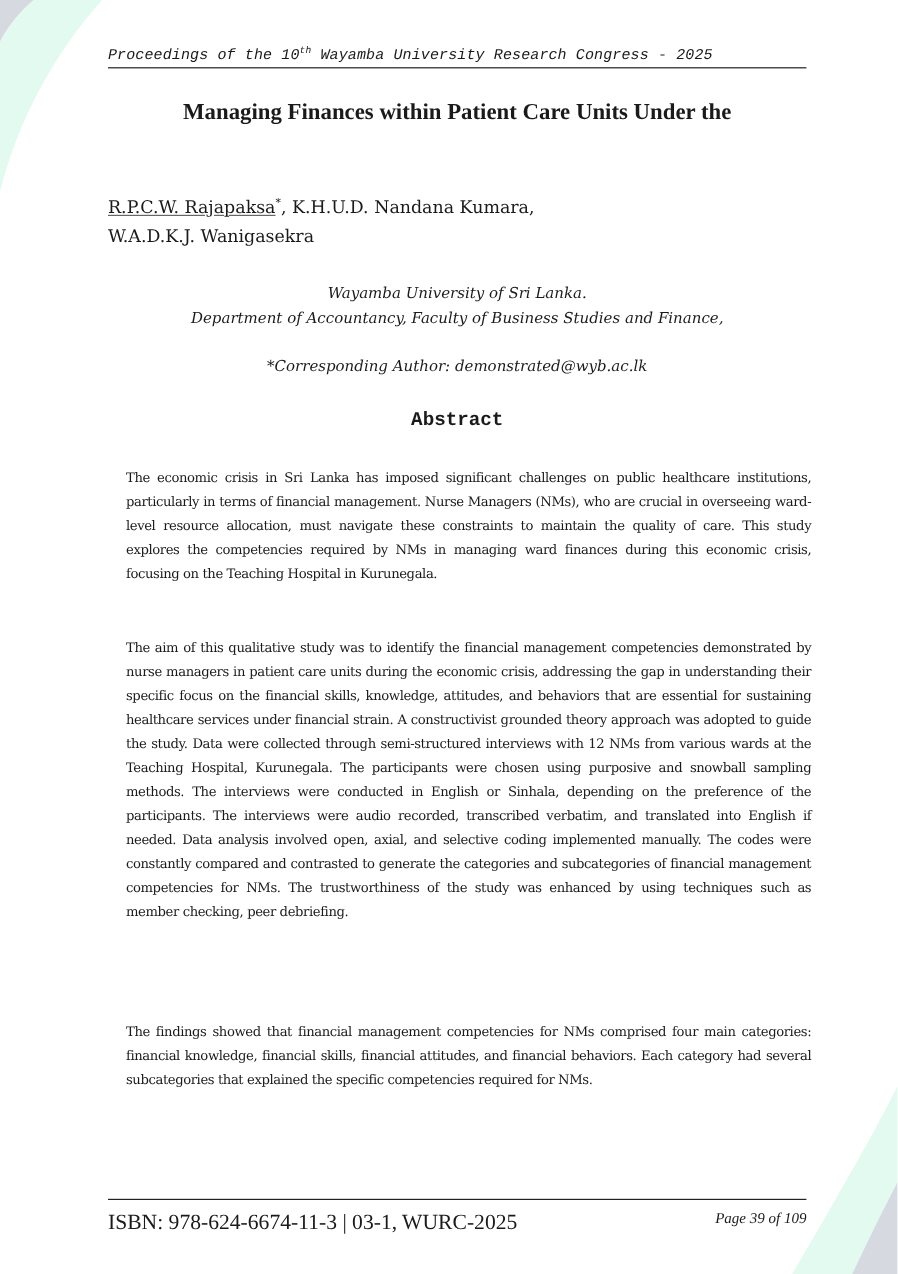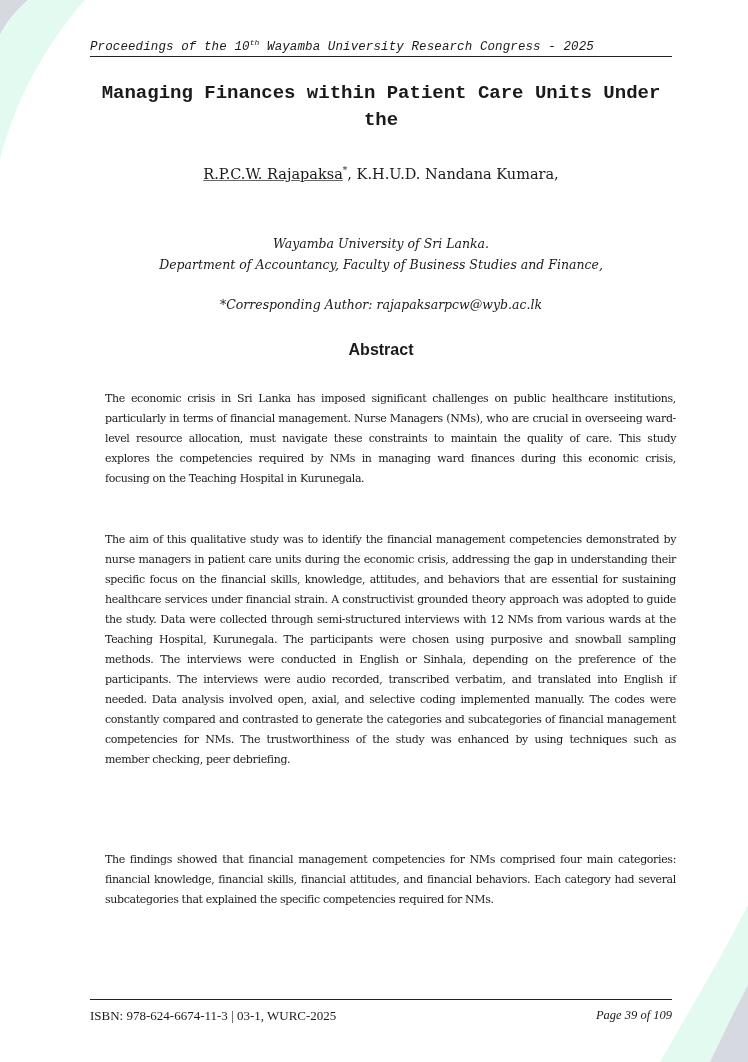--- a/index.html
+++ b/index.html
@@ -4,39 +4,39 @@
   <style>
     html, body { margin: 0; padding: 0; background: #ffffff; }
     body { width: 748px; height: 1062px; position: relative; overflow: hidden;
       font-family: "DejaVu Serif", "Liberation Serif", serif; color: #1a1a1a; }
     .deco { position: absolute; left: 0; top: 0; width: 748px; height: 1062px; pointer-events: none; }
     .header { position: absolute; left: 90px; top: 38px; width: 582px; height: 18px;
       border-bottom: 1.5px solid #222; font-family: Liberation Mono, monospace; font-style: italic;
       font-size: 12.5px; letter-spacing: 0.1px; }
     .header sup { font-size: 8px; }
     .title { position: absolute; left: 90px; top: 80px; width: 582px; text-align: center;
-      font-family: Liberation Mono, monospace; font-weight: bold; font-size: 19px; line-height: 27px; }
-    .authors { position: absolute; left: 90px; top: 158px; width: 582px; text-align: center;
+      font-family: Liberation Serif, serif; font-weight: bold; font-size: 19px; line-height: 27px; }
+    .authors { position: absolute; left: 90px; top: 158px; width: 582px; text-align: left;
       font-family: "DejaVu Serif", serif; font-size: 14.5px; line-height: 24px; }
     .authors .main { text-decoration: underline; text-decoration-color: #666; }
     .authors sup { font-size: 9px; }
     .affil { position: absolute; left: 90px; top: 233px; width: 582px; text-align: center;
       font-family: "DejaVu Serif", serif; font-style: italic; font-size: 12.5px; line-height: 21px; }
     .corr { position: absolute; left: 90px; top: 297px; width: 582px; text-align: center;
       font-family: "DejaVu Serif", serif; font-style: italic; font-size: 12.5px; }
     .abs-head { position: absolute; left: 90px; top: 341px; width: 582px; text-align: center;
-      font-family: Liberation Sans, sans-serif; font-weight: bold; font-size: 16px; }
+      font-family: Liberation Mono, monospace; font-weight: bold; font-size: 16px; }
     .body { position: absolute; left: 105px; width: 571px; text-align: justify;
       font-family: "DejaVu Serif", serif; font-size: 11px; line-height: 20px; letter-spacing: -0.35px; }
     .p1 { top: 389px; }
     .p2 { top: 530px; }
     .p3 { top: 850px; }
     .footer-rule { position: absolute; left: 90px; top: 999px; width: 582px; height: 0; border-top: 1.5px solid #222; }
     .footer-left { position: absolute; left: 90px; top: 1008px; font-family: "Liberation Serif", serif;
-      font-size: 13px; }
+      font-size: 18px; }
     .footer-right { position: absolute; right: 76px; top: 1008px; font-family: "Liberation Serif", serif;
       font-style: italic; font-size: 12.5px; text-align: right; }
   </style>
 </head>
 <body>
 
 <svg class="deco" viewBox="0 0 748 1062">
   <path d="M0,0 L28,0 C14,12 5,25 0,35 Z" fill="#d6d9e0"></path>
   <path d="M28,0 L85,0 C45,45 15,100 0,160 L0,35 C5,25 14,12 28,0 Z" fill="#e3faf0"></path>
   <path d="M748,905 C720,960 690,1010 660,1062 L710,1062 C725,1030 740,1000 748,985 Z" fill="#e3faf0"></path>
@@ -46,28 +46,29 @@
 <div class="header">
   <span>Proceedings of the 10</span><sup>th</sup><span> Wayamba University Research Congress - 2025</span>
 </div>
 
 <div class="title">
   <div>Managing Finances within Patient Care Units Under the</div>
 </div>
 
 <div class="authors">
   <div><span class="main">R.P.C.W. Rajapaksa</span><sup>*</sup><span>, K.H.U.D. Nandana Kumara,</span></div>
+  <div>W.A.D.K.J. Wanigasekra</div>
 </div>
 
 <div class="affil">
   <div>Wayamba University of Sri Lanka.</div>
   <div>Department of Accountancy, Faculty of Business Studies and Finance,</div>
 </div>
 
-<div class="corr">*Corresponding Author: rajapaksarpcw@wyb.ac.lk</div>
+<div class="corr">*Corresponding Author: demonstrated@wyb.ac.lk</div>
 
 <div class="abs-head">Abstract</div>
 
 <p class="body p1" style="margin:0">The economic crisis in Sri Lanka has imposed significant challenges on public healthcare institutions, particularly in terms of financial management. Nurse Managers (NMs), who are crucial in overseeing ward-level resource allocation, must navigate these constraints to maintain the quality of care. This study explores the competencies required by NMs in managing ward finances during this economic crisis, focusing on the Teaching Hospital in Kurunegala.</p>
 <p class="body p2" style="margin:0">The aim of this qualitative study was to identify the financial management competencies demonstrated by nurse managers in patient care units during the economic crisis, addressing the gap in understanding their specific focus on the financial skills, knowledge, attitudes, and behaviors that are essential for sustaining healthcare services under financial strain. A constructivist grounded theory approach was adopted to guide the study. Data were collected through semi-structured interviews with 12 NMs from various wards at the Teaching Hospital, Kurunegala. The participants were chosen using purposive and snowball sampling methods. The interviews were conducted in English or Sinhala, depending on the preference of the participants. The interviews were audio recorded, transcribed verbatim, and translated into English if needed. Data analysis involved open, axial, and selective coding implemented manually. The codes were constantly compared and contrasted to generate the categories and subcategories of financial management competencies for NMs. The trustworthiness of the study was enhanced by using techniques such as member checking, peer debriefing.</p>
 <p class="body p3" style="margin:0">The findings showed that financial management competencies for NMs comprised four main categories: financial knowledge, financial skills, financial attitudes, and financial behaviors. Each category had several subcategories that explained the specific competencies required for NMs.</p>
 
 <div class="footer-rule"></div>
 <div class="footer-left">ISBN: 978-624-6674-11-3 | 03-1, WURC-2025</div>
 <div class="footer-right">Page 39 of 109</div>

